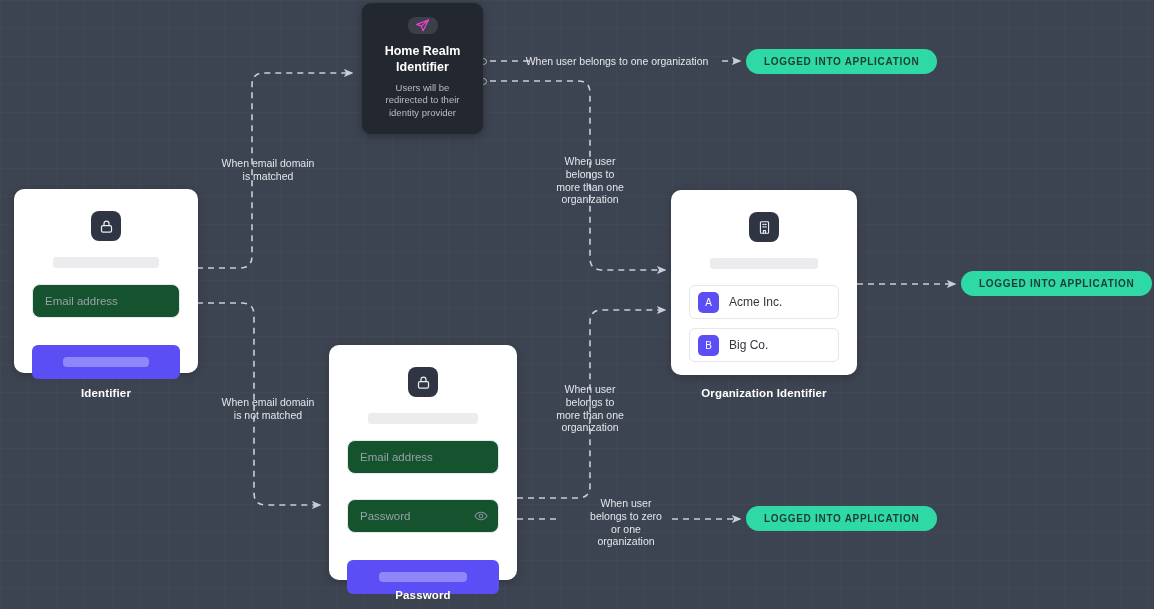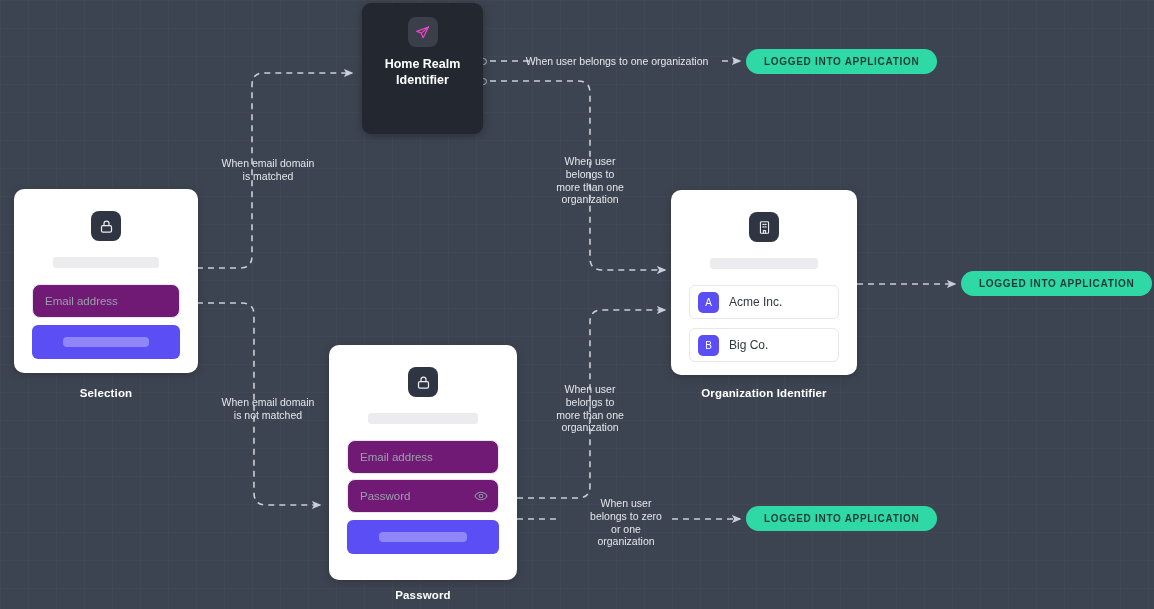--- a/index.html
+++ b/index.html
@@ -47,22 +47,22 @@
 
   .field {
     width: 100%;
     height: 34px;
     border: 1px solid #e6e7ea;
     border-radius: 8px;
     display: flex; align-items: center;
     padding: 0 12px;
     font-size: 11.5px;
     color: #9aa0aa;
-    background: #701a75;
-    margin-bottom: 5px;
+    background: #14532d;
+    margin-bottom: 25px;
     position: relative;
   }
   .field .eye { position: absolute; right: 10px; top: 50%; transform: translateY(-50%); line-height: 0; }
 
   .submit {
     width: 100%; height: 34px;
     border-radius: 6px;
     background: #5b4ef5;
     display: flex; align-items: center; justify-content: center;
     border: none;
@@ -197,31 +197,34 @@
       </div>
       <div class="title-bar"></div>
       <div class="field">
         <span>Email address</span>
       </div>
       <div class="submit">
         <span class="bar"></span>
       </div>
     </div>
   </div>
-  <div class="node-label" style="left:14px; width:184px; top:387px;">Selection</div>
+  <div class="node-label" style="left:14px; width:184px; top:387px;">Identifier</div>
 
   <div class="dark-card" style="left:362px; top:3px; width:121px; height:131px;">
     <div class="dark-icon">
       <svg width="15" height="15" viewBox="0 0 24 24" fill="none" stroke="#ea44c8" stroke-width="2" stroke-linecap="round" stroke-linejoin="round">
         <path d="M21.5 3.2 2.8 10.1l7.3 2.9 2.9 7.3z"></path>
         <path d="M10.1 13 21.5 3.2"></path>
       </svg>
     </div>
     <div class="dark-title">Home Realm
 Identifier</div>
+    <div class="dark-sub">Users will be
+redirected to their
+identity provider</div>
   </div>
 
   <div class="card" style="left:329px; top:345px; width:188px; height:235px;">
     <div class="card-inner">
       <div class="app-icon">
         <svg width="15" height="15" viewBox="0 0 24 24" fill="none" stroke="#e9ebef" stroke-width="2" stroke-linecap="round" stroke-linejoin="round">
           <rect x="4" y="10.5" width="16" height="10.5" rx="2.2"></rect>
           <path d="M8 10.5V7.2a4 4 0 0 1 8 0v3.3"></path>
         </svg>
       </div>

